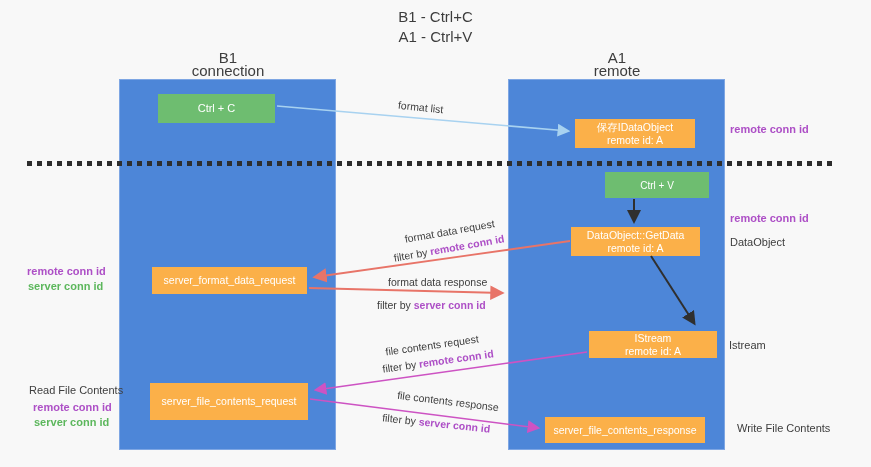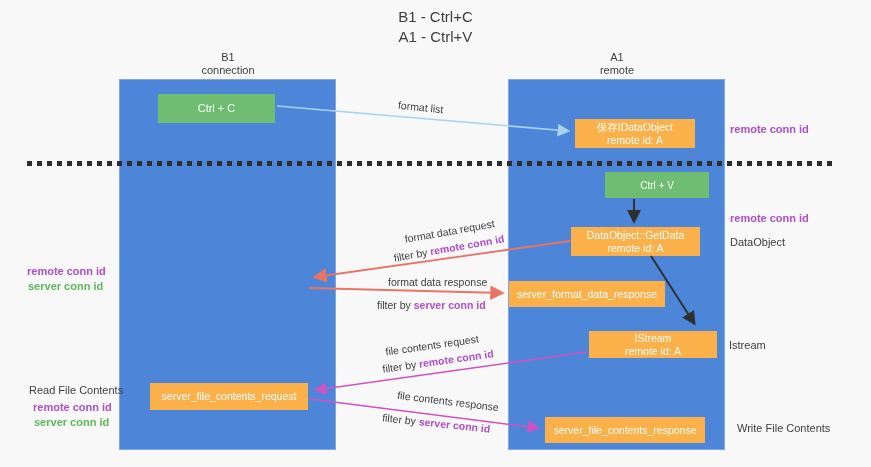--- a/index.html
+++ b/index.html
@@ -4,21 +4,21 @@
 <style>
   :root{
     --background:#f8f8f8; --lane-blue:#4d86d8; --box-orange:#fbb049; --box-green:#6ebd70;
     --arrow-light-blue:#a8d2f0; --arrow-red:#e87468; --arrow-magenta:#cd53c3;
     --text-purple:#ad4fc6; --text-green:#5cb75c; --text-dark:#3d3d3d; --dash-color:#2d2d2d;
   }
   html,body{margin:0;padding:0;}
   body{background:#e9e9e9;font-family:"Liberation Sans",sans-serif;}
   .canvas{position:relative;width:871px;height:467px;background:var(--background);overflow:hidden;}
   .title{position:absolute;left:0;right:0;top:7px;text-align:center;font-size:15px;color:var(--text-dark);line-height:20px;}
-  .lane-header{position:absolute;text-align:center;font-size:11px;color:var(--text-dark);line-height:13px;width:120px;}
+  .lane-header{position:absolute;text-align:center;font-size:15px;color:var(--text-dark);line-height:13px;width:120px;}
   .lane{position:absolute;top:79px;width:217px;height:371px;background:var(--lane-blue);border:1px solid #7ea6e3;box-sizing:border-box;}
   .dashline{position:absolute;left:27px;top:161px;width:805px;height:5px;z-index:5;
     background:repeating-linear-gradient(90deg,var(--dash-color) 0 5px,transparent 5px 10px);}
   .node{position:absolute;display:flex;flex-direction:column;align-items:center;justify-content:center;
     color:#fff;font-size:10.5px;line-height:13px;text-align:center;z-index:4;white-space:nowrap;}
   .orange{background:var(--box-orange);}
   .green{background:var(--box-green);}
   .ann{position:absolute;font-size:11px;color:var(--text-dark);white-space:nowrap;z-index:6;}
   .purple{color:var(--text-purple);font-weight:bold;}
   .greentx{color:var(--text-green);font-weight:bold;}
@@ -60,31 +60,31 @@
 
   <div class="node green" style="left:575px;top:172px;width:104px;height:26px;font-size:10px;margin-left:30px;">
     <div>Ctrl + V</div>
   </div>
 
   <div class="node orange" style="left:571px;top:227px;width:129px;height:29px;">
     <div>DataObject::GetData</div>
     <div>remote id: A</div>
   </div>
 
+  <div class="node orange" style="left:152px;top:267px;width:155px;height:27px;">
+    <div>server_format_data_request</div>
+  </div>
 
-  <div class="node orange" style="left:509px;top:281px;width:156px;height:26px;">
-    <div>server_format_data_response</div>
-  </div>
 
   <div class="node orange" style="left:589px;top:331px;width:128px;height:27px;">
     <div>IStream</div>
     <div>remote id: A</div>
   </div>
 
-  <div class="node orange" style="left:150px;top:383px;width:158px;height:27px;">
+  <div class="node orange" style="left:150px;top:383px;width:158px;height:37px;">
     <div>server_file_contents_request</div>
   </div>
 
   <div class="node orange" style="left:545px;top:417px;width:160px;height:26px;">
     <div>server_file_contents_response</div>
   </div>
 
   <div class="ann purple" style="left:730px;top:123px;">remote conn id</div>
   <div class="ann purple" style="left:730px;top:212px;">remote conn id</div>
   <div class="ann" style="left:730px;top:236px;">DataObject</div>

